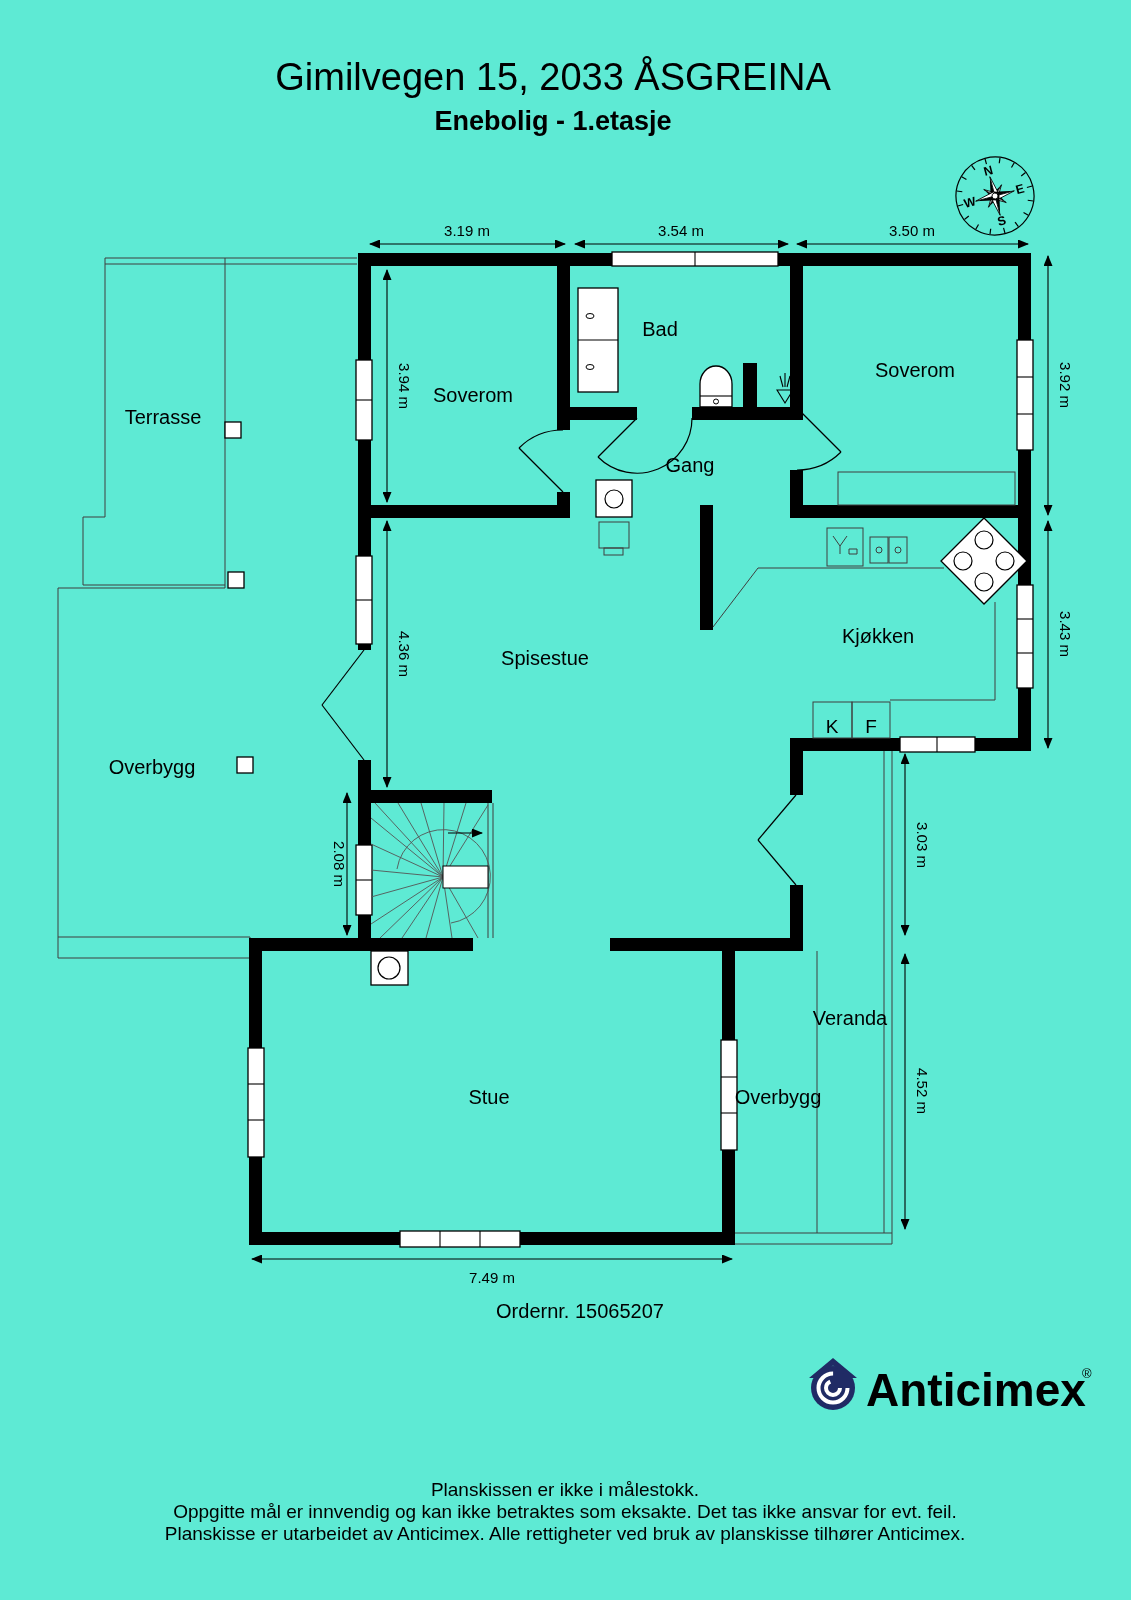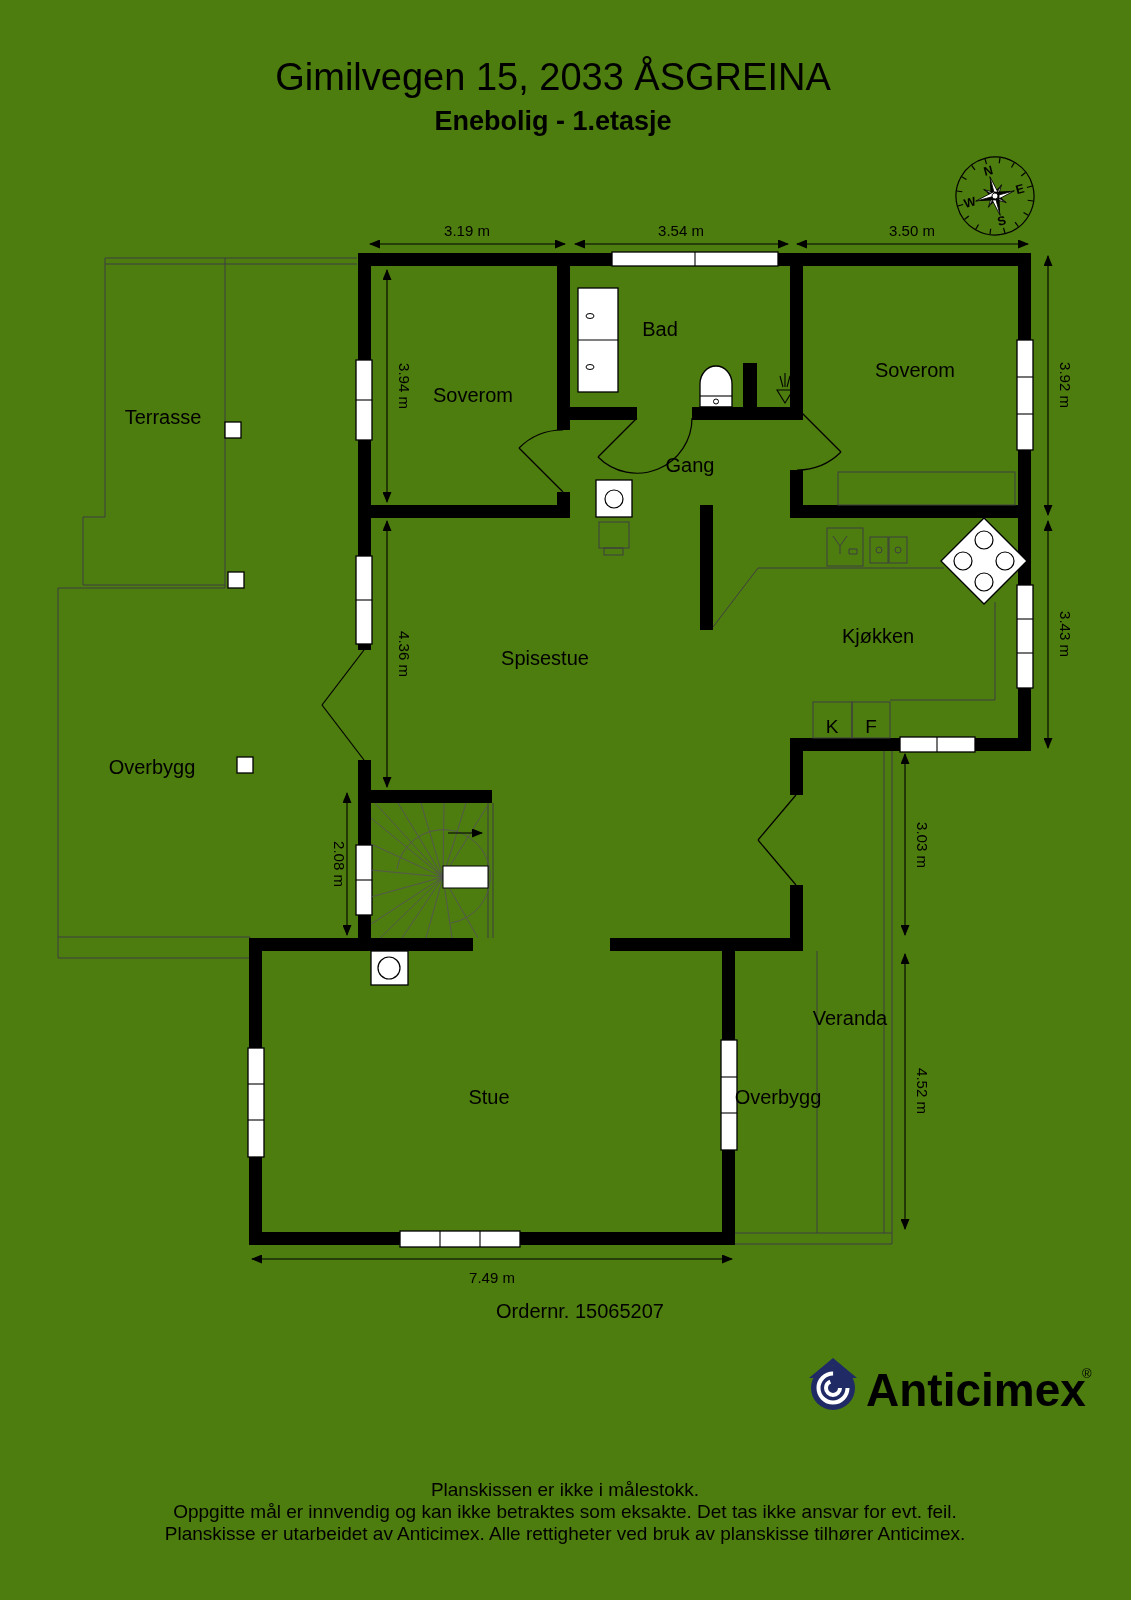--- a/index.html
+++ b/index.html
@@ -1,16 +1,16 @@
 <!DOCTYPE html>
 <html><head>
 <meta charset="utf-8">
 <style>
   html,body{margin:0;padding:0;background:#fff;}
-  #page{position:relative;width:1131px;height:1600px;background:#4d7c0f;overflow:hidden;
+  #page{position:relative;width:1131px;height:1600px;background:#5eead4;overflow:hidden;
         font-family:"Liberation Sans", sans-serif;}
   svg text{font-family:"Liberation Sans", sans-serif;fill:#000;}
   .title-t{font-size:38px;font-weight:400;}
   .sub-t{font-size:27px;font-weight:700;}
   .room-t{font-size:20px;}
   .dim-t{font-size:15px;}
   .kf-t{font-size:19px;}
   .order-t{font-size:20px;}
   .foot-t{font-size:19px;}
   .wall{fill:#000;stroke:none;}

